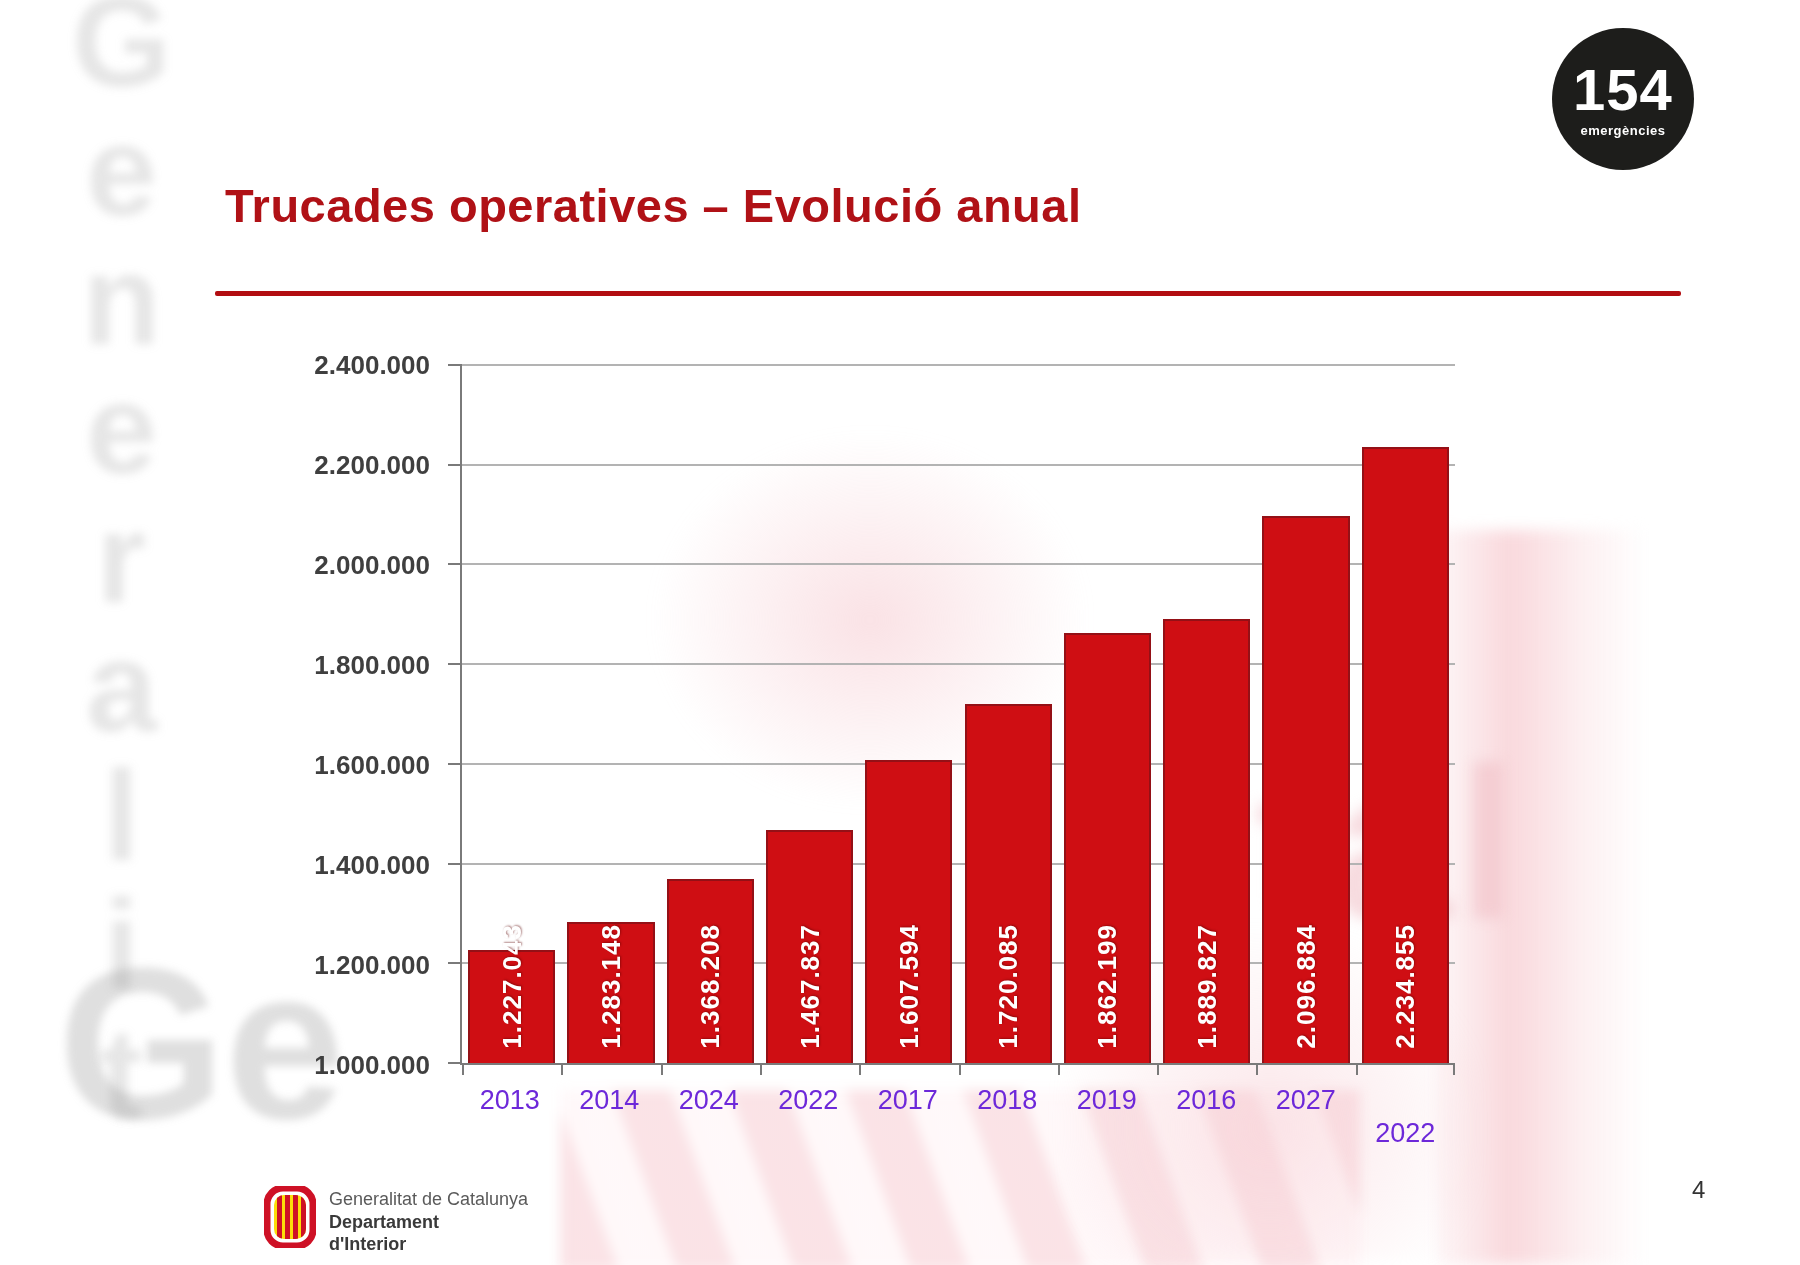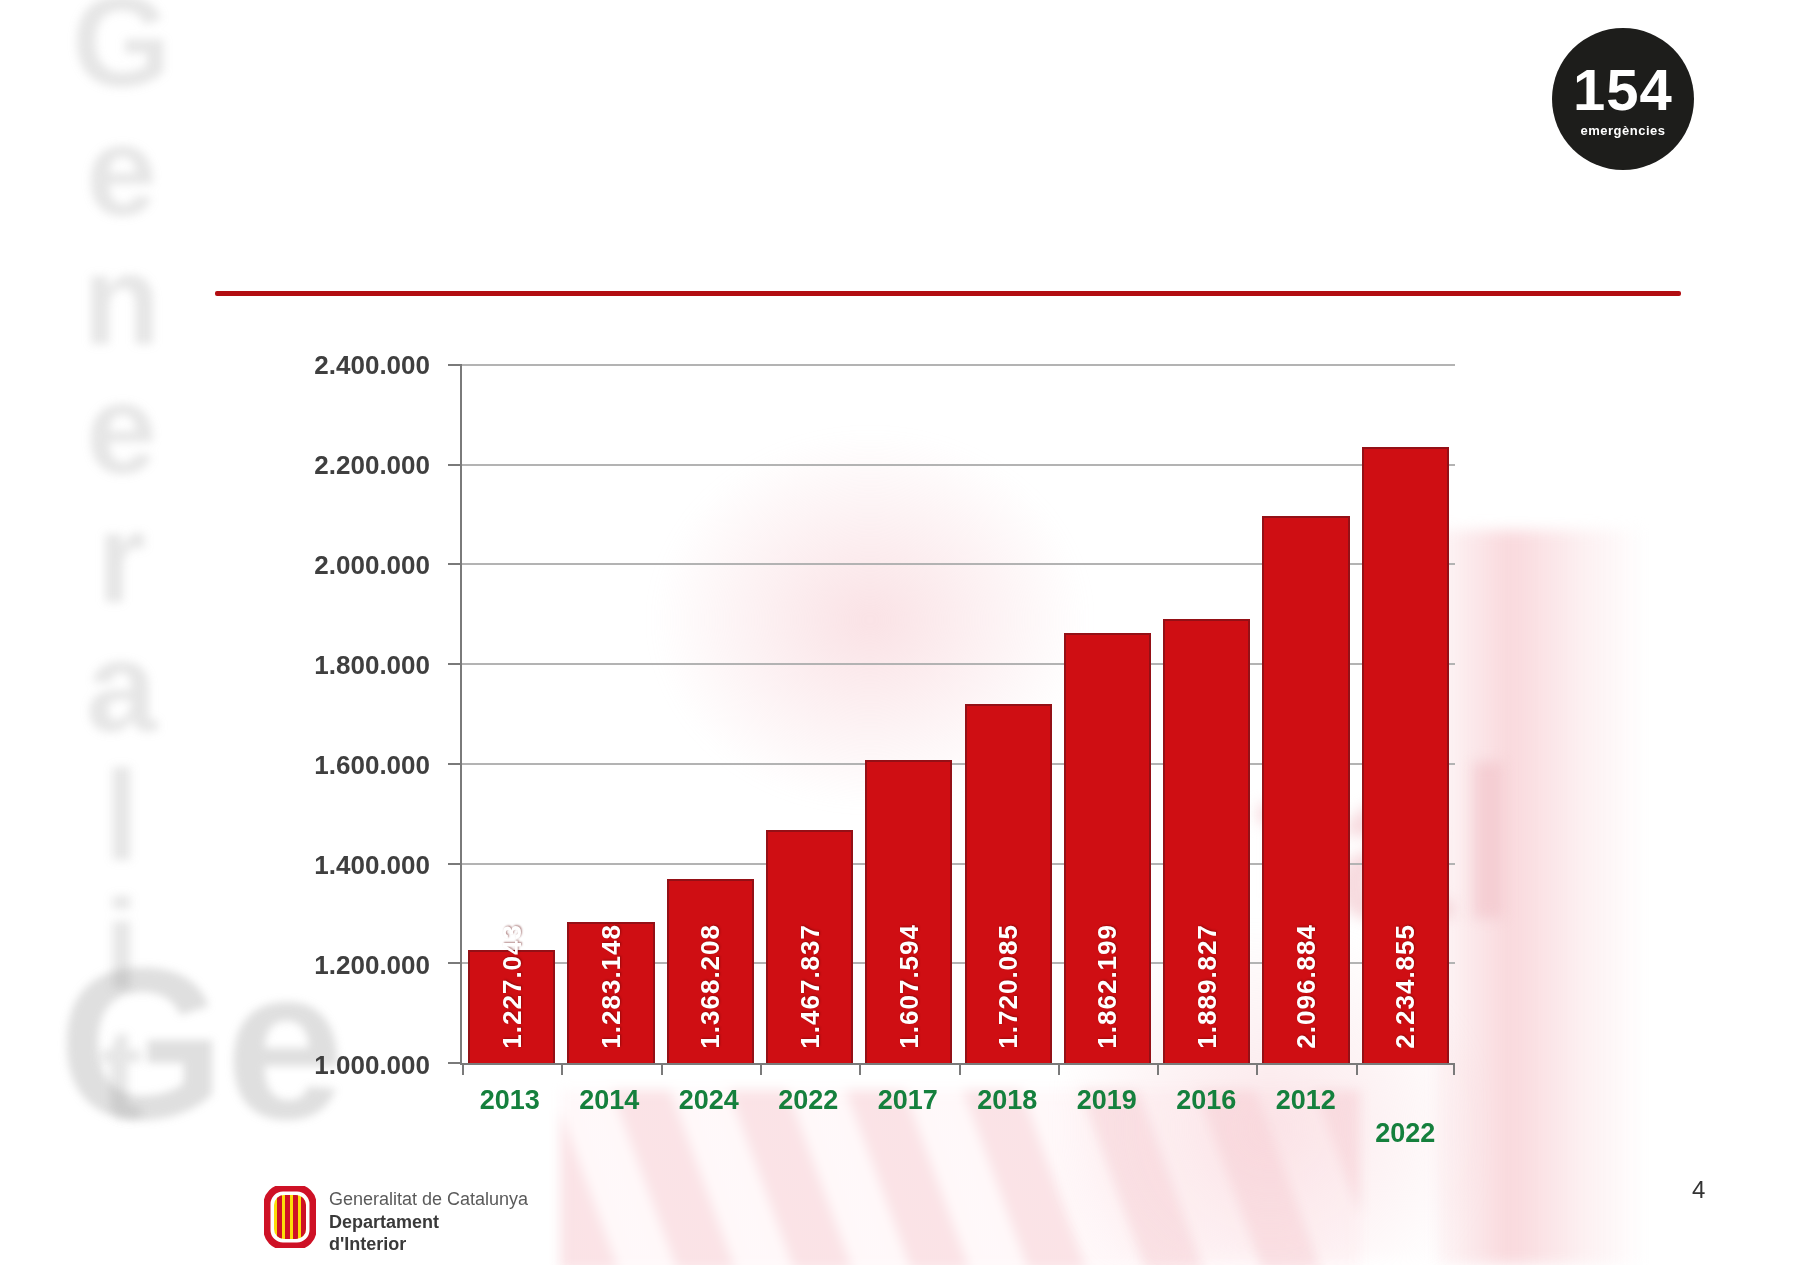--- a/index.html
+++ b/index.html
@@ -90,21 +90,21 @@
     transform:translateX(-50%) rotate(180deg);
     writing-mode:vertical-rl;
     font-size:26px;font-weight:bold;color:#ffffff;
     letter-spacing:1px;white-space:nowrap;
     text-shadow:1px 1px 2px rgba(90,0,0,0.45);
   }
   .xtick{position:absolute;bottom:-12px;width:2px;height:10px;background:#7a7a7a;}
   .xlabels{position:absolute;left:460px;top:1085px;width:995px;height:42px;}
   .xlabel{
     position:absolute;top:0;text-align:center;
-    font-size:27px;font-weight:bold;color:#15803d;
+    font-size:27px;font-weight:normal;color:#6d28d9;
   }
   
   .gencat{position:absolute;left:216px;top:1186px;display:flex;align-items:flex-start;gap:13px;padding-left:48px;}
   .gencat-text{display:flex;flex-direction:column;line-height:1.25;padding-top:2px;}
   .gencat-line1{font-size:18px;color:#5a5a5a;}
   .gencat-line2,.gencat-line3{font-size:18px;font-weight:bold;color:#3a3a3a;}
   .pagenum{position:absolute;left:1692px;top:1176px;font-size:24px;color:#333333;}
 </style>
 </head>
 <body>
@@ -117,20 +117,21 @@
   <div class="wm wm-pink-col"></div>
   <div class="wm wm-pink-talu">tal</div>
   <div class="wm wm-pink-band-bottom"></div>
   <div class="wm wm-pink-low-right"></div>
 
   <div class="logo112">
     <div class="num">154</div>
     <div class="cap">emergències</div>
   </div>
 
+  <div class="title">Trucades operatives – Evolució anual</div>
   <div class="title-rule"></div>
 
   <div class="yaxis">
       <div class="ylabel" style="top: 0%;">2.400.000</div>
       <div class="ylabel" style="top: 14.2857%;">2.200.000</div>
       <div class="ylabel" style="top: 28.5714%;">2.000.000</div>
       <div class="ylabel" style="top: 42.8571%;">1.800.000</div>
       <div class="ylabel" style="top: 57.1429%;">1.600.000</div>
       <div class="ylabel" style="top: 71.4286%;">1.400.000</div>
       <div class="ylabel" style="top: 85.7143%;">1.200.000</div>
@@ -196,21 +197,21 @@
     </div>
   <div class="xlabels">
       <div class="xlabel" style="left: 0%; width: 10%;">2013</div>
       <div class="xlabel" style="left: 10%; width: 10%;">2014</div>
       <div class="xlabel" style="left: 20%; width: 10%;">2024</div>
       <div class="xlabel" style="left: 30%; width: 10%;">2022</div>
       <div class="xlabel" style="left: 40%; width: 10%;">2017</div>
       <div class="xlabel" style="left: 50%; width: 10%;">2018</div>
       <div class="xlabel" style="left: 60%; width: 10%;">2019</div>
       <div class="xlabel" style="left: 70%; width: 10%;">2016</div>
-      <div class="xlabel" style="left: 80%; width: 10%;">2012</div>
+      <div class="xlabel" style="left: 80%; width: 10%;">2027</div>
       <div class="xlabel" style="left: 90%; width: 10%; margin-top: 33px;">2022</div>
     </div>
 
   <div class="gencat">
     <span>
       <svg width="52" height="62" viewBox="0 0 52 62">
         <defs>
           <clipPath id="senyera-clip">
               <rect x="10" y="9" width="32" height="44" rx="10"></rect>
             </clipPath>

